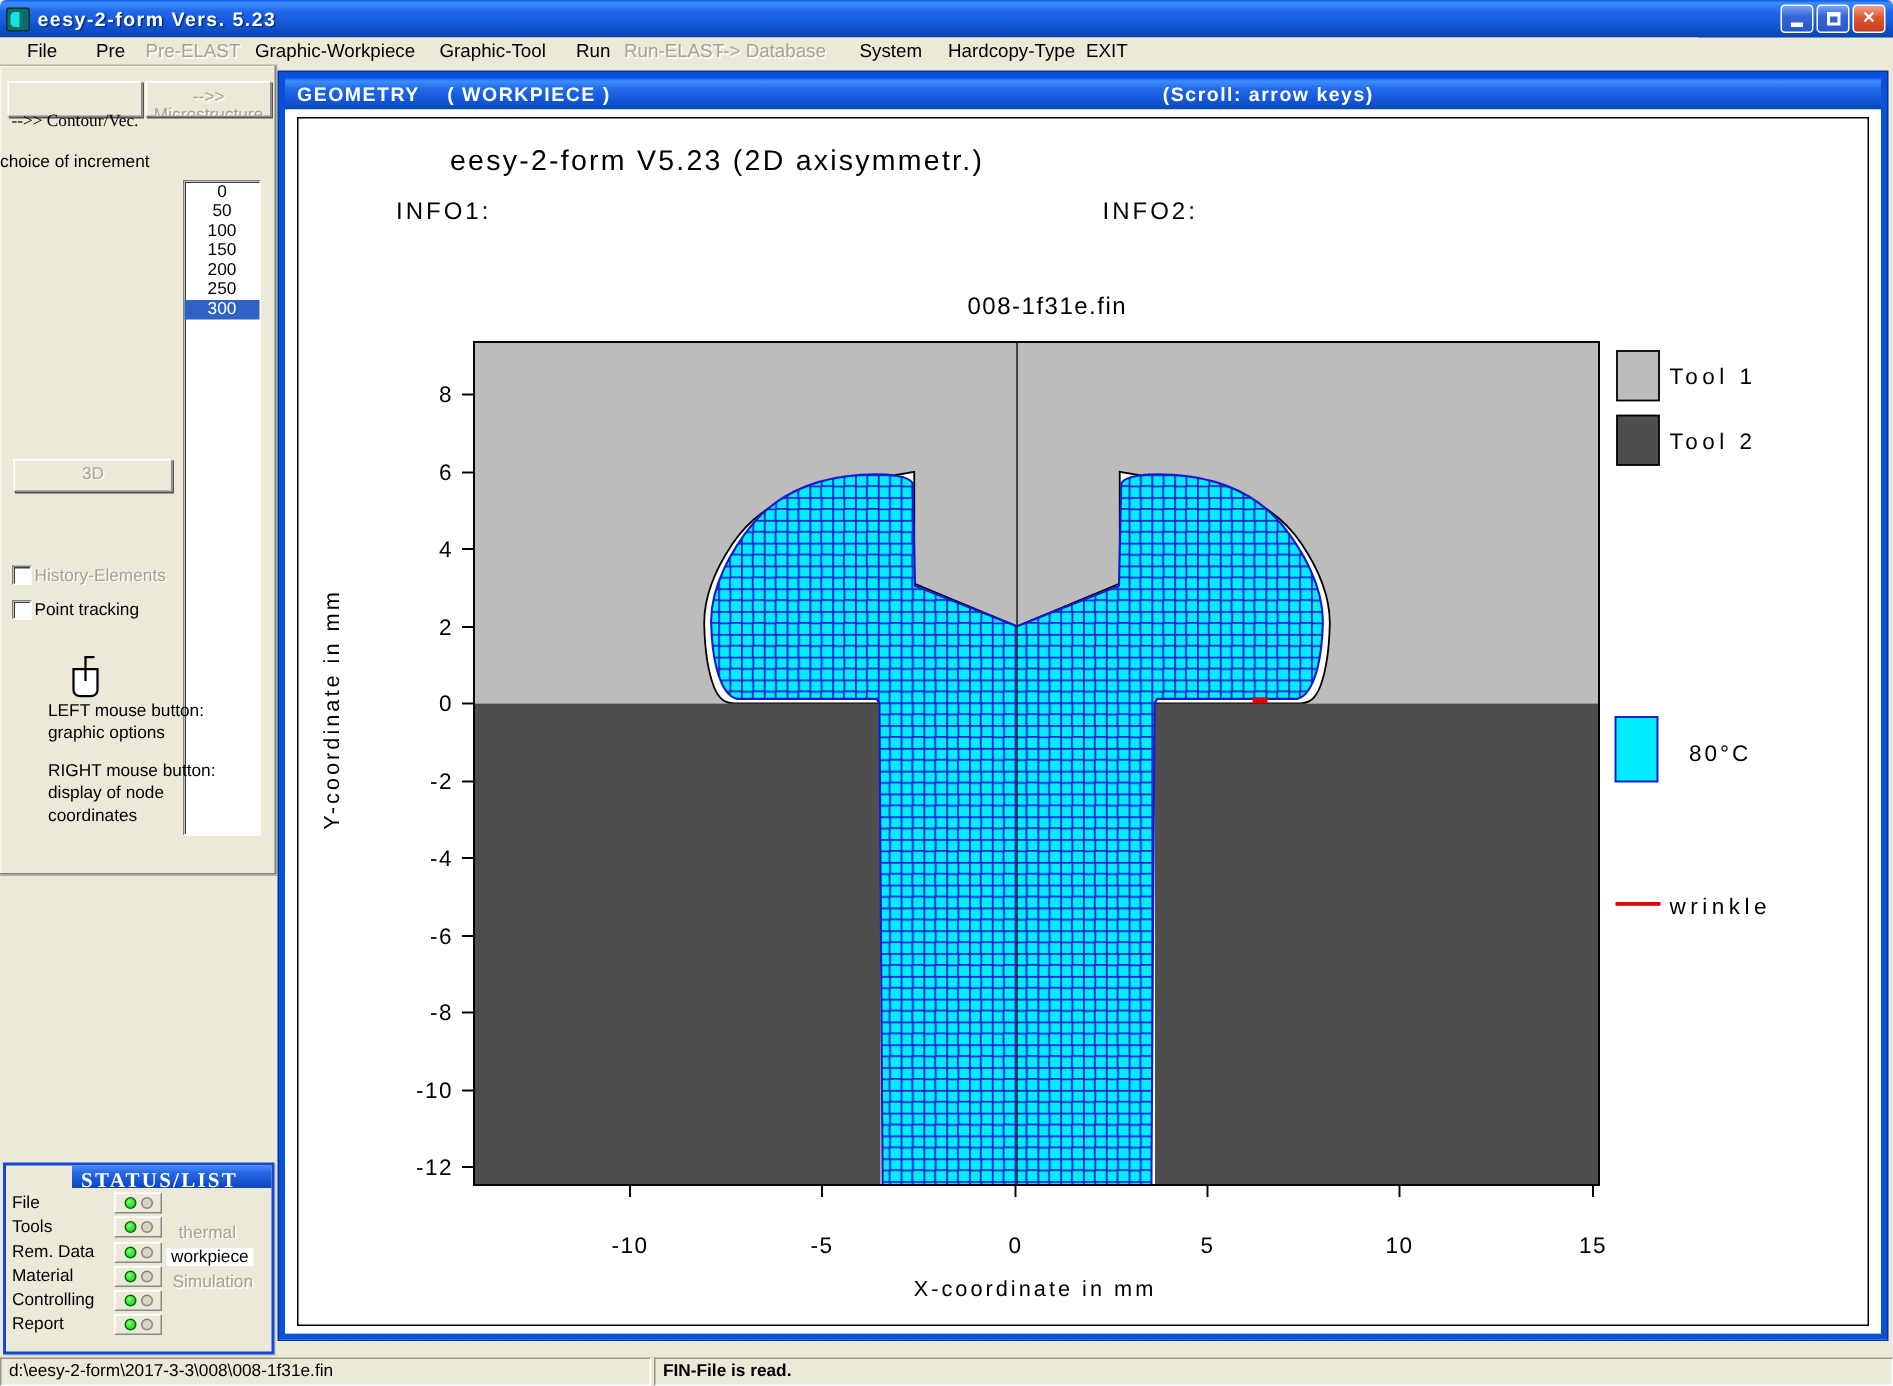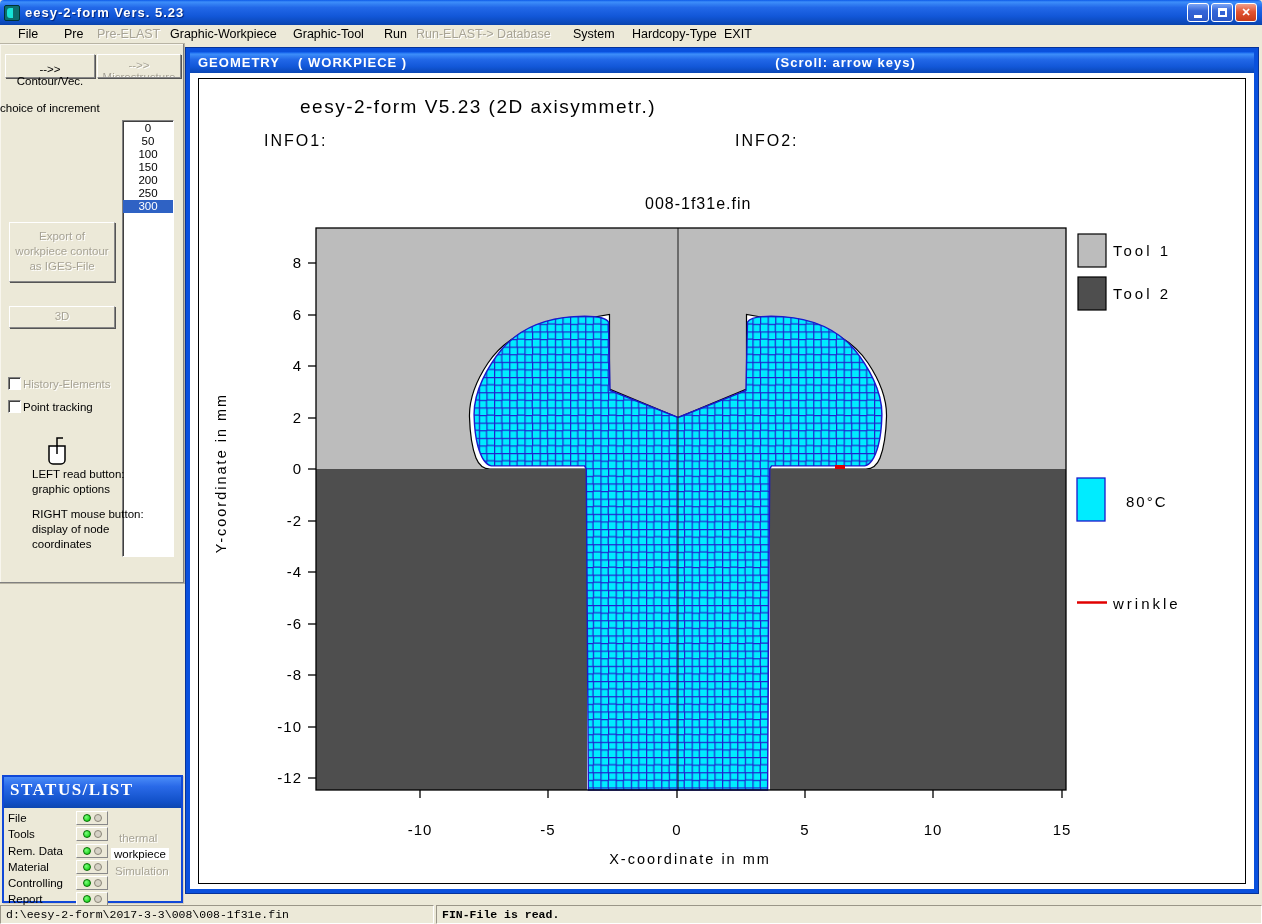--- a/index.html
+++ b/index.html
@@ -49,37 +49,37 @@
     color:#fff; font-weight:bold; font-size:13px; letter-spacing:1px; position:relative; }
   .gh-left { position:absolute; left:8px; top:3px; white-space:pre; }
   .gh-right { position:absolute; left:55%; top:3px; white-space:pre; }
   .graph-body { position:relative; width:1064px; height:816px; background:#fff; }
   .canvas-frame { position:absolute; left:8px; top:5px; width:1048px; height:806px; border:1px solid #000; }
   .plot-svg { position:absolute; left:0; top:0; }
 
   
   .status-panel { position:absolute; left:2px; top:775px; width:181px; height:128px;
     border:2px solid #1048d8; background:#ece9d8; box-shadow:1px 1px 0 #9a96884d; }
-  .sp-header { height:31px; background:linear-gradient(180deg,#4a8cf8 0%,#2a6ae8 30%,#1150c8 80%,#0c46b0 100%);
-    color:#fff; font-family:"Liberation Serif", serif; font-weight:bold; font-size:17px; letter-spacing:1.5px; padding:3px 0 0 6px; }
+  .sp-header { height:15px; background:linear-gradient(180deg,#4a8cf8 0%,#2a6ae8 30%,#1150c8 80%,#0c46b0 100%);
+    color:#fff; font-family:"Liberation Serif", serif; font-weight:bold; font-size:14px; letter-spacing:1.5px; padding:3px 0 0 6px;margin-left:44px; }
   .sp-row { position:relative; height:16.3px; }
   .sp-row .lbl { position:absolute; left:4px; top:2px; font-size:11.5px; color:#000; }
   .led-btn { position:absolute; left:72px; top:1px; width:32px; height:14px; background:#ece9d8;
     border:1px solid #888; border-top-color:#fff; border-left-color:#fff; display:flex; align-items:center; justify-content:center; gap:3px; }
   .led { width:8px; height:8px; border-radius:50%; }
   .led.green { background:radial-gradient(circle at 35% 35%, #7dff7d, #00c800); border:1px solid #036d03; }
   .led.gray { background:#d6d2c6; border:1px solid #8a8678; }
   .mode { position:absolute; font-size:11.5px; }
   .mode.dim { color:#a7a395; text-shadow:1px 1px 0 #fff; }
   .mode.active { background:#fff; color:#000; padding:0 3px; }
 
   
   .statusbar-left, .statusbar-right { position:absolute; top:905px; height:19px; background:#ece9d8;
     border:1px solid #9a9688; border-bottom-color:#fff; border-right-color:#fff;
-    font-family:Liberation Mono, monospace; font-size:11.5px; color:#000; padding:2px 0 0 5px; white-space:pre; }
+    font-family:Liberation Sans, sans-serif; font-size:11.5px; color:#000; padding:2px 0 0 5px; white-space:pre; }
   .statusbar-left { left:0; width:434px; }
   .statusbar-right { left:436px; width:826px; font-weight:bold; }
 </style>
 </head>
 <body>
 
 <div class="titlebar">
   <div class="app-icon"></div>
   <div class="title-text">eesy-2-form Vers. 5.23</div>
   <div class="tb-buttons">
@@ -97,59 +97,54 @@
   <span class="menu-item" style="left:293px">Graphic-Tool</span>
   <span class="menu-item" style="left:384px">Run</span>
   <span class="menu-item disabled" style="left:416px">Run-ELAST</span>
   <span class="menu-item disabled" style="left:478px">--&gt; Database</span>
   <span class="menu-item" style="left:573px">System</span>
   <span class="menu-item" style="left:632px">Hardcopy-Type</span>
   <span class="menu-item" style="left:724px">EXIT</span>
 </div>
 
 <div class="sidebar">
-  <div class="xp-btn" style="left:5px; top:10px; width:90px; height:24px; padding-top:8px;">--&gt;&gt; Contour/Vec.</div>
+  <div class="xp-btn" style="left:5px; top:10px; width:90px; height:24px; padding-top:20px;font-family:Liberation Serif, serif;">--&gt;&gt; Contour/Vec.</div>
   <div class="xp-btn disabled" style="left:97px; top:10px; width:84px; height:24px; padding-top:4px; overflow:hidden;">--&gt;&gt; Microstructure</div>
 
   <div class="side-label" style="top:58px;">choice of increment</div>
 
   <div class="listbox">
     <div class="opt">0</div>
     <div class="opt">50</div>
     <div class="opt">100</div>
     <div class="opt">150</div>
     <div class="opt">200</div>
     <div class="opt">250</div>
     <div class="opt selected">300</div>
   </div>
 
-  <div class="xp-btn disabled" style="left:9px; top:178px; width:106px; height:60px; padding-top:6px; line-height:15px;">
-    <div>Export of</div>
-    <div>workpiece contour</div>
-    <div>as IGES-File</div>
-  </div>
 
   <div class="xp-btn disabled" style="left:9px; top:262px; width:106px; height:22px; padding-top:3px;">3D</div>
 
   <div class="chk-row disabled" style="top:333px;">
     <div class="chk-box"></div>
     <span>History-Elements</span>
   </div>
   <div class="chk-row" style="top:356px;">
     <div class="chk-box"></div>
     <span>Point tracking</span>
   </div>
 
   <svg width="30" height="38" style="position:absolute; left:43px; top:388px;">
     <path d="M6,14 h16 v14 a4,4 0 0 1 -4,4 h-8 a4,4 0 0 1 -4,-4 z" fill="#fff" stroke="#000" stroke-width="1.5"></path>
     <line x1="14" y1="14" x2="14" y2="22" stroke="#000" stroke-width="1.5"></line>
     <path d="M14,14 v-8 h6" fill="none" stroke="#000" stroke-width="1.5"></path>
   </svg>
 
-  <div class="help-text" style="top:424px;">LEFT read button:</div>
+  <div class="help-text" style="top:424px;">LEFT mouse button:</div>
   <div class="help-text" style="top:439px;">graphic options</div>
   <div class="help-text" style="top:464px;">RIGHT mouse button:</div>
   <div class="help-text" style="top:479px;">display of node</div>
   <div class="help-text" style="top:494px;">coordinates</div>
 </div>
 
 <div class="graph-window">
   <div class="graph-header">
     <span class="gh-left">GEOMETRY    ( WORKPIECE )</span>
     <span class="gh-right">(Scroll: arrow keys)</span>

